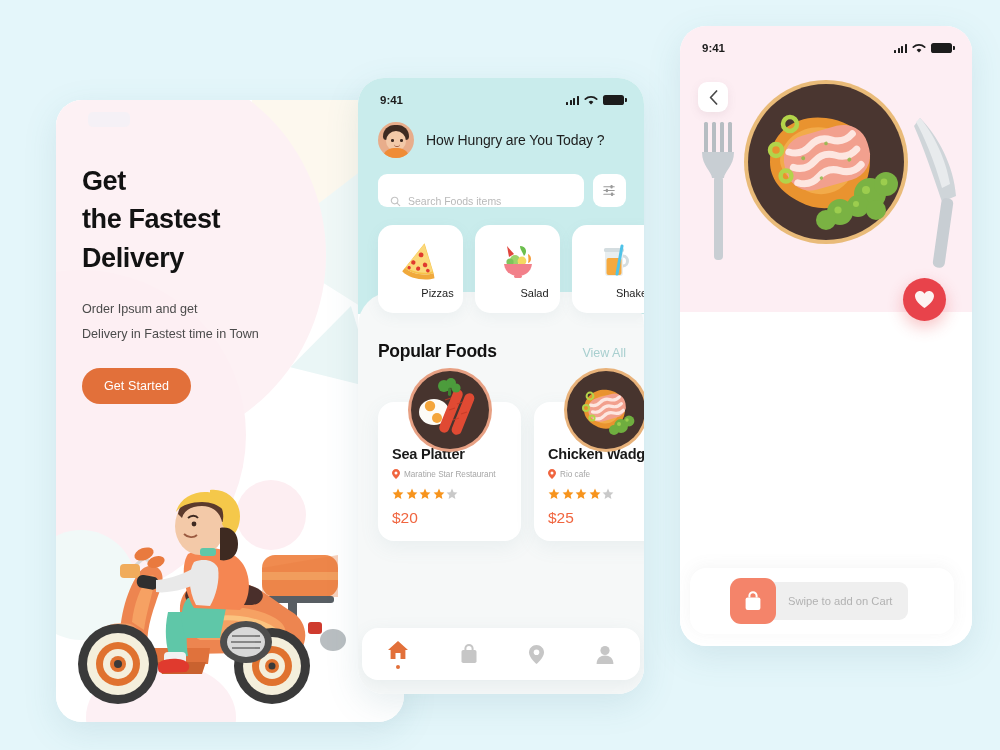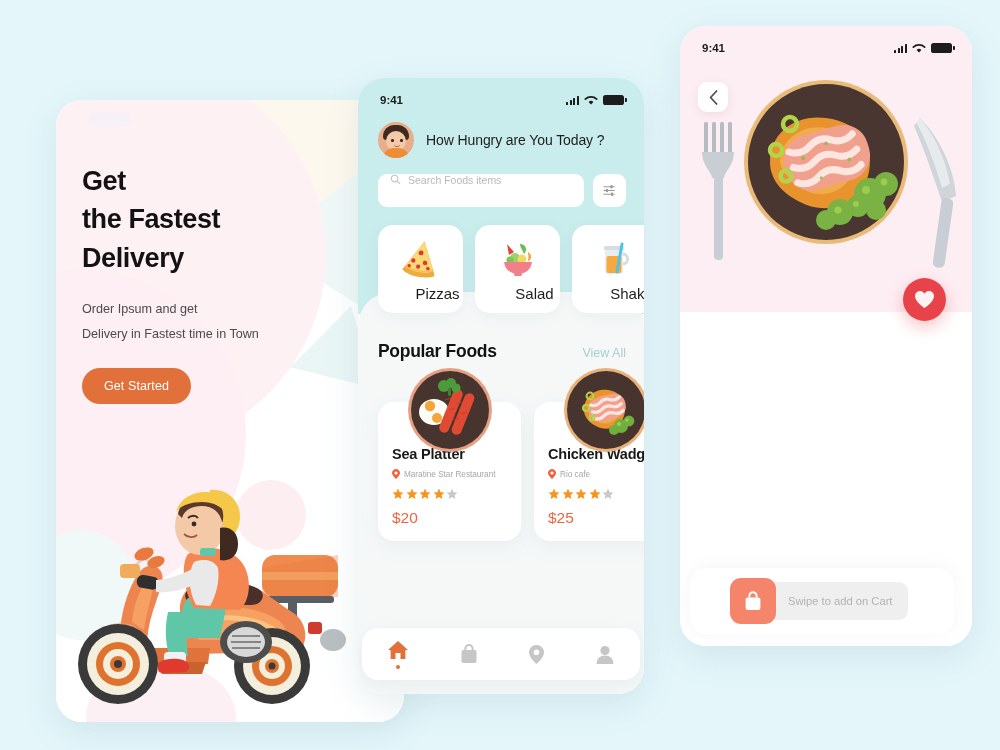--- a/index.html
+++ b/index.html
@@ -131,39 +131,39 @@
   .av-body { position: absolute; left: 4px; bottom: -2px; width: 28px; height: 12px;
              background: #ef8c36; border-radius: 12px 12px 0 0; }
   .p2-greet-txt { font-size: 14px; color: #1d1d1d; font-weight: 500; letter-spacing: -.1px; }
 
   .p2-searchrow {
     position: relative; z-index: 5;
     display: flex; align-items: center; gap: 9px; padding: 16px 18px 0 20px;
   }
   .searchbox {
     flex: 1; height: 33px; background: #fff; border-radius: 9px;
-    display: flex; align-items: flex-start; gap: 7px; padding: 0 12px;
+    display: flex; align-items: flex-end; gap: 7px; padding: 0 12px;
   }
   .search-ph { font-size: 10.5px; color: #b9b9b9; }
   .filter-btn {
     width: 33px; height: 33px; background: #fff; border-radius: 9px;
     display: flex; align-items: center; justify-content: center; cursor: pointer;
   }
 
   .cats {
     position: relative; z-index: 5;
     display: flex; gap: 12px; padding: 18px 0 0 20px;
   }
   .cat {
     width: 85px; height: 88px; background: #fff; border-radius: 15px;
     display: flex; flex-direction: column; align-items: center; justify-content: center;
     gap: 6px; flex: 0 0 85px; box-shadow: 0 4px 14px rgba(100,140,150,.08); cursor: pointer;
   }
   .cat-ic { height: 42px; display: flex; align-items: center; }
-  .cat-lb { font-size: 15px; color: #1d1d1d; margin-left: 34px; }
+  .cat-lb { font-size: 11px; color: #1d1d1d; margin-left: 34px; }
 
   .p2-sechead {
     position: relative; z-index: 5;
     display: flex; align-items: baseline; justify-content: space-between;
     padding: 28px 18px 0 20px;
   }
   .sec-title { font-size: 17.5px; font-weight: 700; color: #121212; letter-spacing: -.3px; }
   .sec-link { font-size: 12.5px; color: #a8cfcf; cursor: pointer; margin-left: 8px; }
 
   .foods { position: relative; z-index: 5; display: flex; gap: 13px; padding: 40px 0 0 20px; }

